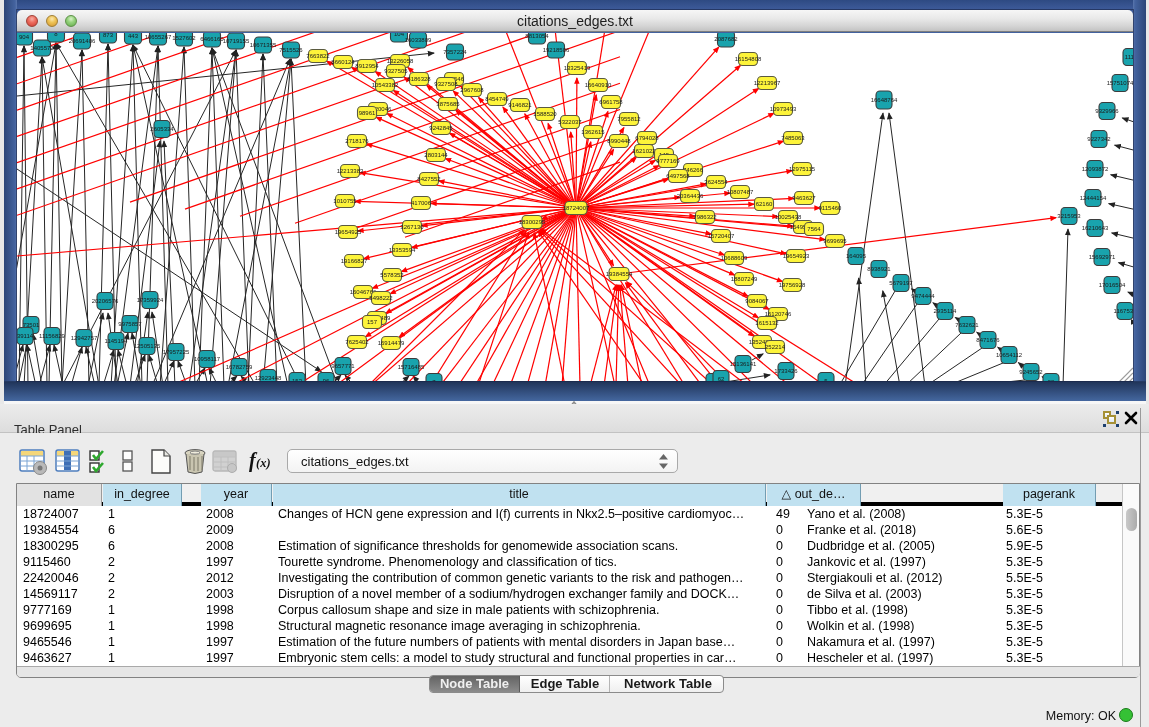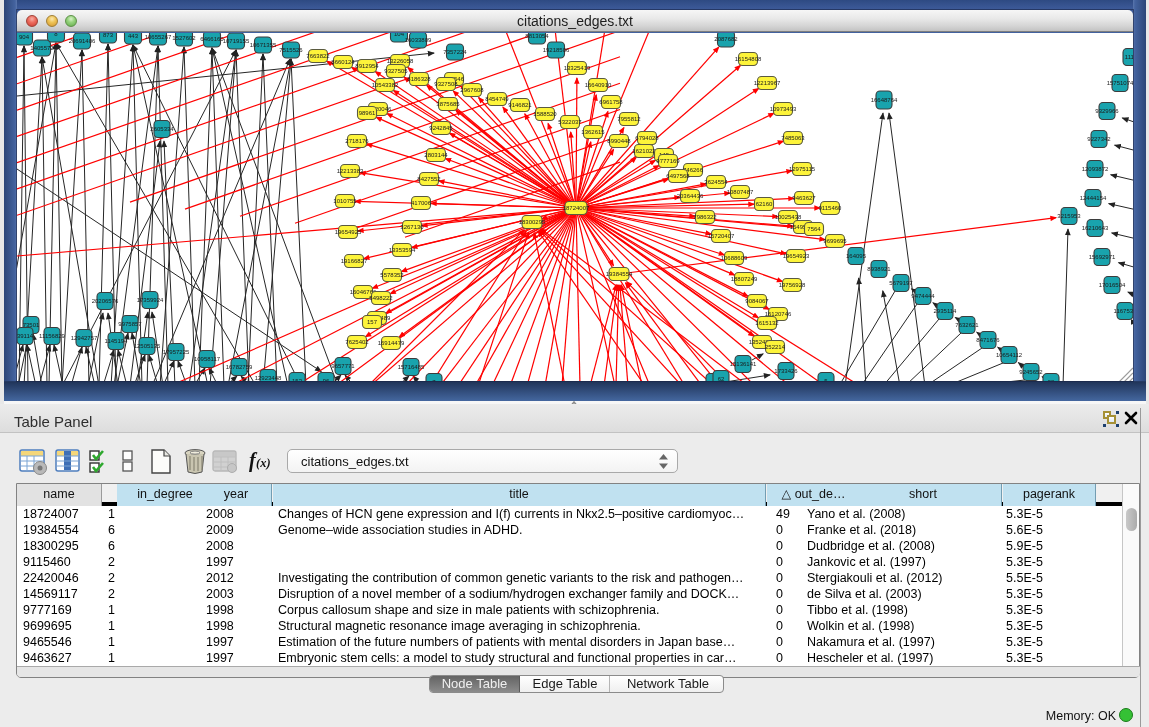--- a/index.html
+++ b/index.html
@@ -17,42 +17,42 @@
 #tl3{left:48px;background:radial-gradient(circle at 50% 30%,#d9f2c9 0%,#96d37e 40%,#77bb5e 75%,#569344 100%);border:1px solid #5e9149}
 #canvas{left:0;top:23px;width:1116px;height:348px;background:#fff;overflow:hidden}
 svg .r{stroke:#ff0000;stroke-width:1.2}
 svg .b{stroke:#262626;stroke-width:1}
 svg .c{fill:#19a3ad;stroke:#3c3c3c;stroke-width:1.1}
 svg .y{fill:#fdf43a;stroke:#5a5a40;stroke-width:1.1}
 svg .nl{font-size:6px;fill:#1c1c1c;text-anchor:middle;font-family:"Liberation Sans",sans-serif}
 
 #bstrip{left:4px;top:401px;width:1142px;height:3px;background:#f7f7f7}
 #phead{left:0;top:404px;width:1149px;height:29px;background:linear-gradient(180deg,#ececec,#dddddd);border-bottom:1px solid #c2c2c2}
-#phead span{position:absolute;left:14px;top:9px;font-size:15px;color:#2e2e2e}
+#phead span{position:absolute;left:14px;top:18px;font-size:13px;color:#2e2e2e}
 #toolrow{left:0;top:433px;width:1149px;height:294px;background:#ececec}
 #combo{left:287px;top:16px;width:391px;height:24px;background:linear-gradient(180deg,#fff,#f3f3f3);border:1px solid #a9a9a9;border-radius:5px}
 #combo span{position:absolute;left:13px;top:4px;font-size:13px;color:#111}
 
 #pane{left:16px;top:483px;width:1124px;height:195px;border:1px solid #828282;border-radius:0 0 5px 5px;background:#e6e6e6}
 #thead{position:absolute;left:0;top:0;width:1105px;height:22px;background:#f0f0f0;border-bottom:4px solid #000000}
 .hc{position:absolute;top:0;height:22px;background:#c0e1f0;border-right:1px solid #739db2;font-size:12.5px;color:#111;text-align:center;line-height:21px}
 #h0{left:0;width:85px;background:#e2e2e2;border-right:1px solid #9b9b9b}
-#h1{left:100px;width:97px}#h2{left:184px;width:71px}#h3{left:256px;width:493px}
+#h1{left:86px;width:79px}#h2{left:184px;width:71px}#h3{left:256px;width:493px}
 #h4{left:750px;width:94px}#h5{left:828px;width:157px}#h6{left:986px;width:93px}
 #tbody{position:absolute;left:0;top:22px;width:1105px;height:161px;background:#fff;overflow:hidden}
 .tr{position:absolute;left:0;width:100%;height:16px;font-size:12.5px;color:#000;line-height:16px;white-space:nowrap}
 .tr span{position:absolute}
 .c0{left:6px}.c1{left:91px}.c2{left:189px}.c3{left:261px;width:492px;overflow:hidden}
 .c4{left:759px}.c5{left:790px;width:157px;text-align:left}.c6{left:989px}
 #vsb{position:absolute;right:0;top:0;width:17px;height:183px;background:#fafafa;border-left:1px solid #c6c6c6}
 #vsb i{position:absolute;left:2.5px;top:24px;width:11px;height:23px;background:linear-gradient(90deg,#c9c9c9,#ababab);border-radius:6px}
 #hstrip{position:absolute;left:0;bottom:0;width:1123px;height:11px;background:#e6e6e6;border-top:1px solid #a9a9a9;border-radius:0 0 4px 4px}
 
 #seg{left:429px;top:675px;width:295px;height:18px;border:1px solid #8b8b8b;border-radius:4px;background:linear-gradient(180deg,#fff,#efefef);overflow:hidden}
-#seg div{position:absolute;top:0;height:100%;font-size:13px;font-weight:normal;text-align:center;line-height:16px;color:#1a1a1a}
+#seg div{position:absolute;top:0;height:100%;font-size:13px;font-weight:bold;text-align:center;line-height:16px;color:#1a1a1a}
 #sg1{left:0;width:90px;background:linear-gradient(180deg,#646464,#8b8b8b);color:#f0f0f0 !important;border-right:1px solid #5a5a5a}
 #sg2{left:91px;width:89px;border-right:1px solid #b5b5b5}
 #sg3{left:181px;width:114px}
 #mem{right:33px;top:709px;font-size:12.5px;color:#111}
 #dot{left:1119px;top:708px;width:14px;height:14px;border-radius:50%;background:#35c135;border:1.5px solid #1a7a1a}
 #rline{left:1140px;top:408px;width:1px;height:319px;background:#9a9a9a}
 
 #fl .sq{position:absolute;border:2px solid #a59035;background:linear-gradient(180deg,#fff,#dfe9f5)}
 #fl .dt{position:absolute;width:3px;height:3px;background:#1c3f6e}
 </style></head><body>
@@ -671,54 +671,54 @@
       </svg>
   </div>
 </div>
 <div class="abs" id="pane">
   <div id="thead">
     <div class="hc" id="h0">name</div>
       <div class="hc" id="h1">in_degree</div>
     <div class="hc" id="h2">year</div>
       <div class="hc" id="h3">title</div>
     <div class="hc" id="h4">△ out_de…</div>
-      <div class="hc" id="h5">short</div>
     <div class="hc" id="h6">pagerank</div>
   </div>
   <div id="tbody">
       <div class="tr" style="top:0px">
         <span class="c0">18724007</span>
         <span class="c1">1</span>
         <span class="c2">2008</span>
         <span class="c3">Changes of HCN gene expression and I(f) currents in Nkx2.5–positive cardiomyoc…</span>
         <span class="c4">49</span>
         <span class="c5">Yano et al. (2008)</span>
         <span class="c6">5.3E-5</span>
       </div>
       <div class="tr" style="top:16px">
         <span class="c0">19384554</span>
         <span class="c1">6</span>
         <span class="c2">2009</span>
-        <span class="c3">Genome–wide association studies in ADHD.</span>
         <span class="c4">0</span>
         <span class="c5">Franke et al. (2018)</span>
         <span class="c6">5.6E-5</span>
       </div>
       <div class="tr" style="top:32px">
         <span class="c0">18300295</span>
         <span class="c1">6</span>
         <span class="c2">2008</span>
-        <span class="c4">0</span>
-        <span class="c5">Dudbridge et al. (2008)</span>
+        <span class="c3">Estimation of significance thresholds for genomewide association scans.</span>
+        <span class="c4">0</span>
+        <span class="c5">Dudbridge et al. (2005)</span>
         <span class="c6">5.9E-5</span>
       </div>
       <div class="tr" style="top:48px">
         <span class="c0">9115460</span>
         <span class="c1">2</span>
         <span class="c2">1997</span>
+        <span class="c3">Tourette syndrome. Phenomenology and classification of tics.</span>
         <span class="c4">0</span>
         <span class="c5">Jankovic et al. (1997)</span>
         <span class="c6">5.3E-5</span>
       </div>
       <div class="tr" style="top:64px">
         <span class="c0">22420046</span>
         <span class="c1">2</span>
         <span class="c2">2012</span>
         <span class="c3">Investigating the contribution of common genetic variants to the risk and pathogen…</span>
         <span class="c4">0</span>

